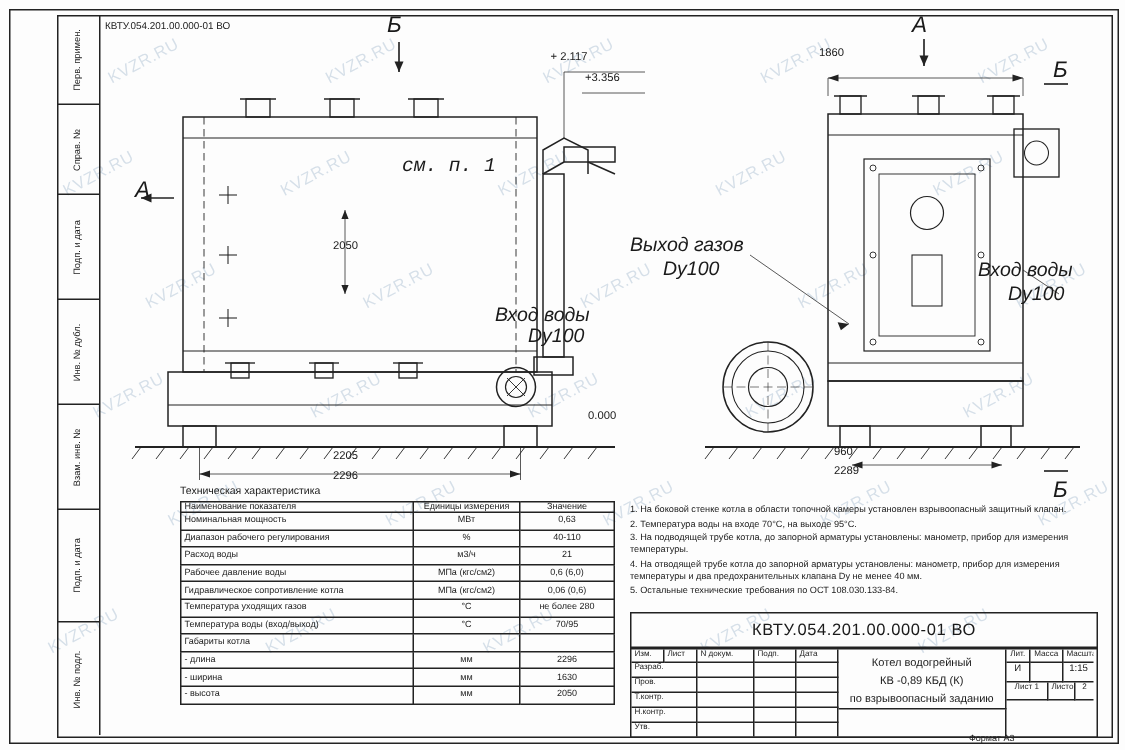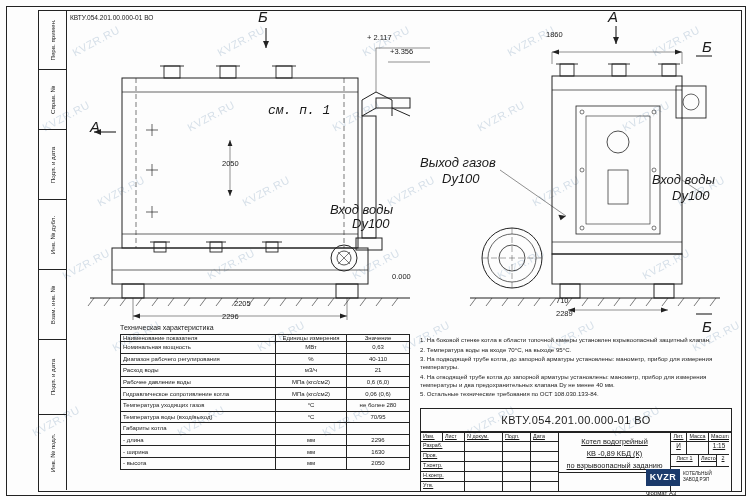--- a/index.html
+++ b/index.html
@@ -29,21 +29,21 @@
   #spec td{height:10.6px;}
   #spec .c{text-align:center;}
   .spec-title{position:absolute;left:120px;top:324px;font-size:7px;}
   
   #notes{position:absolute;left:420px;top:336px;width:310px;font-size:6.1px;line-height:1.32;}
   #notes div{margin-bottom:1.5px;}
   
   #doccode{position:absolute;left:420px;top:408px;width:310px;height:22px;border:1px solid #222;display:flex;align-items:center;justify-content:center;font-size:11px;letter-spacing:.4px;}
   
   #stamp{position:absolute;left:420px;top:432px;width:310px;height:58px;border:1.2px solid #222;}
-  #stamp .g{position:absolute;border-right:.8px solid #222;border-bottom:.8px solid #222;box-sizing:border-box;font-size:5.4px;padding:0 2px;overflow:hidden;text-decoration:underline;}
+  #stamp .g{position:absolute;border-right:.8px solid #222;border-bottom:.8px solid #222;box-sizing:border-box;font-size:5.4px;padding:0 2px;overflow:hidden;}
   #stamp .nb{border-right:none;}
   #stamp .nbb{border-bottom:none;}
   .ttl{position:absolute;font-size:7.4px;text-align:center;width:100%;}
   
   #logo{position:absolute;left:646px;top:466px;width:82px;height:22px;display:flex;align-items:center;}
   #logo .mark{width:34px;height:17px;background:#1b3a6b;color:#fff;font-size:9px;font-weight:bold;display:flex;align-items:center;justify-content:center;letter-spacing:.5px;}
   #logo .ltxt{margin-left:3px;font-size:4.6px;line-height:1.25;}
   .topcode{position:absolute;left:70px;top:14px;font-size:6.6px;}
   .fmt{position:absolute;left:646px;top:490px;font-size:6px;}
 </style>
@@ -240,21 +240,21 @@
     </svg>
   </div>
 
   <div class="lbl it bigger" style="left:258px;top:8px;">Б</div>
   <div class="lbl it bigger" style="left:90px;top:118px;">А</div>
   <div class="lbl it" style="left:268px;top:103px;font-size:13px;font-family:Liberation Mono, monospace;">см. п. 1</div>
   <div class="dim" style="left:367px;top:33px;">+ 2.117</div>
   <div class="dim" style="left:390px;top:47px;">+3.356</div>
   <div class="dim" style="left:392px;top:272px;">0.000</div>
   <div class="dim" style="left:222px;top:159px;">2050</div>
-  <div class="dim" style="left:222px;top:299px;margin-left:12px;">2205</div>
+  <div class="dim" style="left:222px;top:299px;">2205</div>
   <div class="dim" style="left:222px;top:312px;">2296</div>
   <div class="lbl big" style="left:330px;top:202px;">Вход воды</div>
   <div class="lbl big" style="left:352px;top:216px;">Dу100</div>
 
   <div class="draw" style="left:440px;top:20px;">
     <svg width="300" height="300" viewBox="0 0 300 300">
       <g stroke="#222" fill="none" stroke-width="1">
 
         <line x1="30" y1="278" x2="280" y2="278" stroke-width="1.2"></line>
         <g stroke-width=".6">
@@ -346,21 +346,21 @@
           <line x1="256" y1="294" x2="272" y2="294"></line>
         </g>
       </g>
     </svg>
   </div>
 
   <div class="lbl it bigger" style="left:608px;top:8px;">А</div>
   <div class="lbl it bigger" style="left:702px;top:38px;">Б</div>
   <div class="lbl it bigger" style="left:702px;top:318px;">Б</div>
   <div class="dim" style="left:546px;top:30px;">1860</div>
-  <div class="dim" style="left:556px;top:296px;">710</div>
+  <div class="dim" style="left:556px;top:296px;">960</div>
   <div class="dim" style="left:556px;top:309px;">2289</div>
   <div class="lbl big" style="left:420px;top:155px;">Выход газов</div>
   <div class="lbl big" style="left:442px;top:171px;">Dу100</div>
   <div class="lbl big" style="left:652px;top:172px;">Вход воды</div>
   <div class="lbl big" style="left:672px;top:188px;">Dу100</div>
 
   <div class="spec-title">Техническая характеристика</div>
   <table id="spec">
     <thead>
         <tr>
@@ -485,21 +485,14 @@
     <div class="g" style="left:266px;top:9px;width:22px;height:13px;text-align:center;"></div>
     <div class="g nb" style="left:288px;top:9px;width:20px;height:13px;text-align:center;font-size:6.4px;">1:15</div>
 
     <div class="g" style="left:250px;top:22px;width:28px;height:12px;text-align:center;">Лист 1</div>
     <div class="g" style="left:278px;top:22px;width:18px;height:12px;text-align:center;">Листов</div>
     <div class="g nb" style="left:296px;top:22px;width:12px;height:12px;text-align:center;">2</div>
 
     <div class="g nb nbb" style="left:250px;top:34px;width:58px;height:24px;"></div>
   </div>
 
-  <div id="logo">
-    <div class="mark">KVZR</div>
-    <div class="ltxt">
-      <div>КОТЕЛЬНЫЙ</div>
-      <div>ЗАВОД РЭП</div>
-    </div>
-  </div>
 
 </div>
 
 </body></html>

